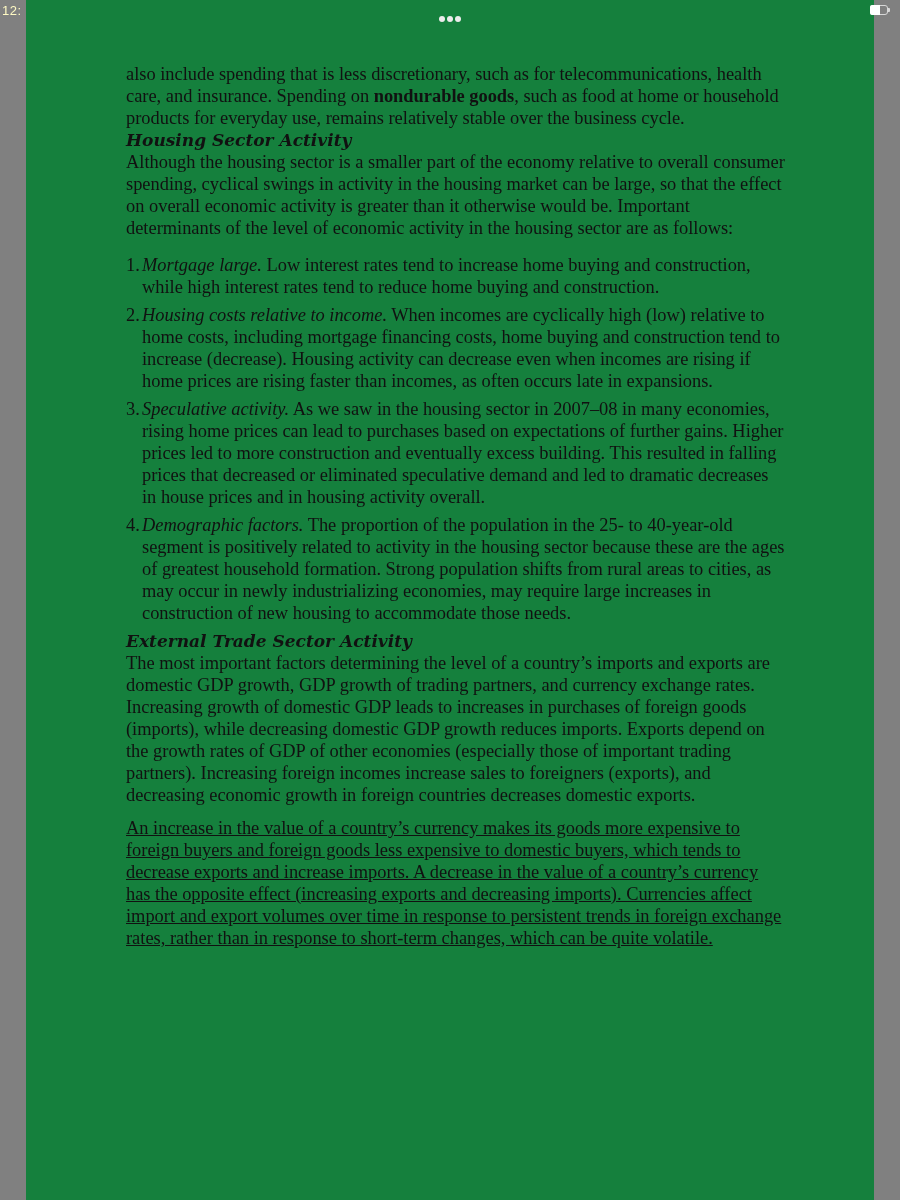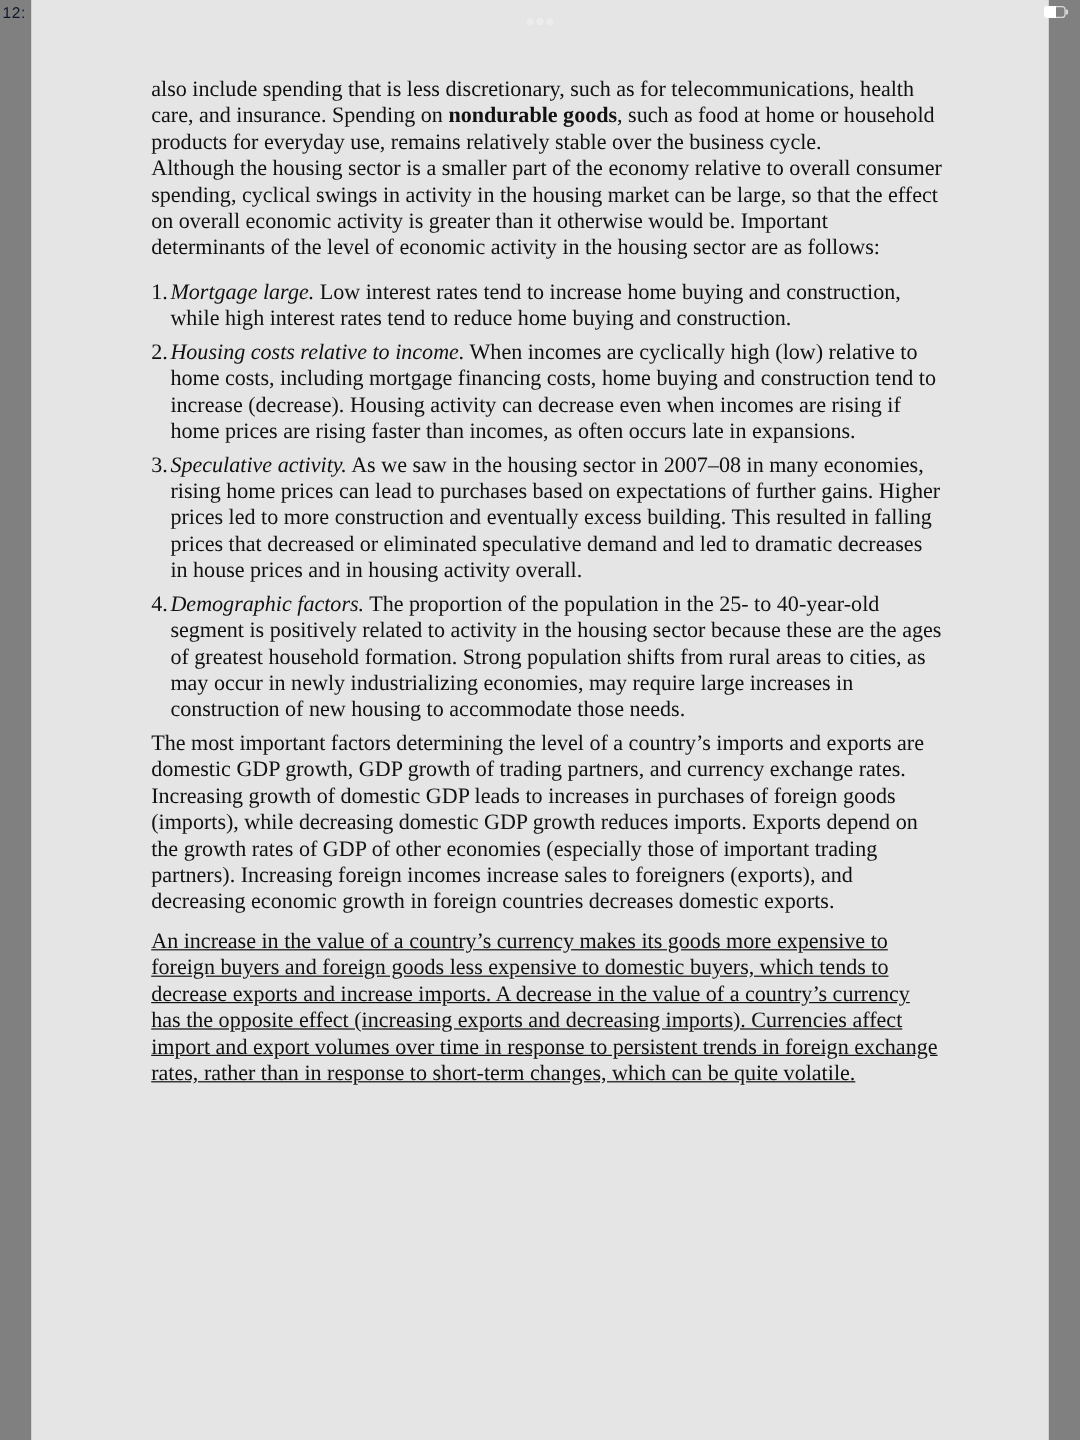--- a/index.html
+++ b/index.html
@@ -11,21 +11,21 @@
       height: 1200px;
       background: #808080;
       position: relative;
       overflow: hidden;
       font-family: "Liberation Serif", "DejaVu Serif", serif;
     }
     .status-time {
       position: absolute;
       left: 2px;
       top: 3px;
-      color: #0f172a;
+      color: #fef9c3;
       font-family: "Liberation Sans", "DejaVu Sans", sans-serif;
       font-size: 13px;
       letter-spacing: 0.5px;
       z-index: 3;
     }
     .battery {
       position: absolute;
       left: 870px;
       top: 5px;
       width: 18px;
@@ -53,21 +53,21 @@
       height: 10px;
       background: #ffffff;
       border-radius: 2px 0 0 2px;
     }
     .page {
       position: absolute;
       left: 26px;
       top: 0;
       width: 848px;
       height: 1200px;
-      background: #e5e5e5;
+      background: #15803d;
       z-index: 1;
     }
     .page-dots {
       position: absolute;
       left: 0;
       right: 0;
       top: 8px;
       text-align: center;
       height: 8px;
       z-index: 2;
@@ -138,33 +138,35 @@
 </div>
 
 <div class="page">
   <div class="page-dots">
     <span></span><span></span><span></span>
   </div>
 
   <div class="content">
     <p><span>also include spending that is less discretionary, such as for telecommunications, health care, and insurance. Spending on </span><strong class="bold-term">nondurable goods</strong><span>, such as food at home or household products for everyday use, remains relatively stable over the business cycle.</span></p>
 
+    <h2 class="section-heading h-housing">Housing Sector Activity</h2>
     <p>Although the housing sector is a smaller part of the economy relative to overall consumer spending, cyclical swings in activity in the housing market can be large, so that the effect on overall economic activity is greater than it otherwise would be. Important determinants of the level of economic activity in the housing sector are as follows:</p>
 
     <ol class="factors">
       <li>
         <span class="num">1.</span><span class="term">Mortgage large.</span><span> Low interest rates tend to increase home buying and construction, while high interest rates tend to reduce home buying and construction.</span>
       </li>
       <li>
         <span class="num">2.</span><span class="term">Housing costs relative to income.</span><span> When incomes are cyclically high (low) relative to home costs, including mortgage financing costs, home buying and construction tend to increase (decrease). Housing activity can decrease even when incomes are rising if home prices are rising faster than incomes, as often occurs late in expansions.</span>
       </li>
       <li>
         <span class="num">3.</span><span class="term">Speculative activity.</span><span> As we saw in the housing sector in 2007–08 in many economies, rising home prices can lead to purchases based on expectations of further gains. Higher prices led to more construction and eventually excess building. This resulted in falling prices that decreased or eliminated speculative demand and led to dramatic decreases in house prices and in housing activity overall.</span>
       </li>
       <li>
         <span class="num">4.</span><span class="term">Demographic factors.</span><span> The proportion of the population in the 25- to 40-year-old segment is positively related to activity in the housing sector because these are the ages of greatest household formation. Strong population shifts from rural areas to cities, as may occur in newly industrializing economies, may require large increases in construction of new housing to accommodate those needs.</span>
       </li>
     </ol>
 
+    <h2 class="section-heading h-trade">External Trade Sector Activity</h2>
     <p>The most important factors determining the level of a country’s imports and exports are domestic GDP growth, GDP growth of trading partners, and currency exchange rates. Increasing growth of domestic GDP leads to increases in purchases of foreign goods (imports), while decreasing domestic GDP growth reduces imports. Exports depend on the growth rates of GDP of other economies (especially those of important trading partners). Increasing foreign incomes increase sales to foreigners (exports), and decreasing economic growth in foreign countries decreases domestic exports.</p>
     <p class="trade-p2">An increase in the value of a country’s currency makes its goods more expensive to foreign buyers and foreign goods less expensive to domestic buyers, which tends to decrease exports and increase imports. A decrease in the value of a country’s currency has the opposite effect (increasing exports and decreasing imports). Currencies affect import and export volumes over time in response to persistent trends in foreign exchange rates, rather than in response to short-term changes, which can be quite volatile.</p>
   </div>
 </div>
 
 </body></html>

